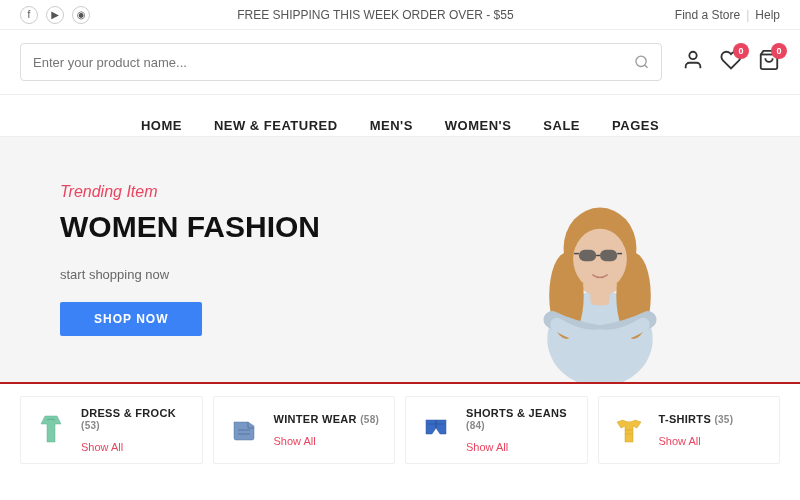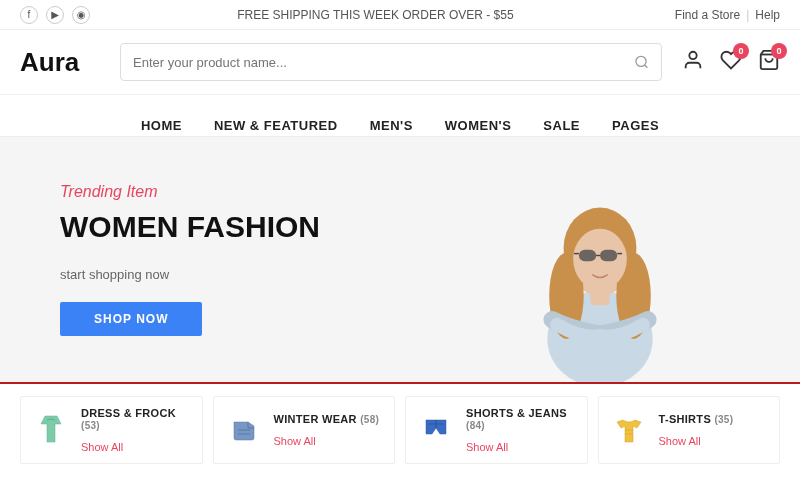--- a/index.html
+++ b/index.html
@@ -191,21 +191,20 @@
   </div>
   <div class="top-bar-center">FREE SHIPPING THIS WEEK ORDER OVER - $55</div>
   <div class="top-bar-right">
     <span>Find a Store</span>
     <span class="divider">|</span>
     <span>Help</span>
   </div>
 </div>
 
 <div class="header">
-  <div class="logo">Aura</div>
   <div class="search-bar">
     <input type="text" placeholder="Enter your product name..." style="">
     <svg width="16" height="16" viewBox="0 0 24 24" fill="none" stroke="#999" stroke-width="2">
       <circle cx="11" cy="11" r="8"></circle>
         <line x1="21" y1="21" x2="16.65" y2="16.65"></line>
     </svg>
   </div>
   <div class="header-icons">
     <div class="header-icon-wrap">
       <svg width="22" height="22" viewBox="0 0 24 24" fill="none" stroke="#333" stroke-width="2">

